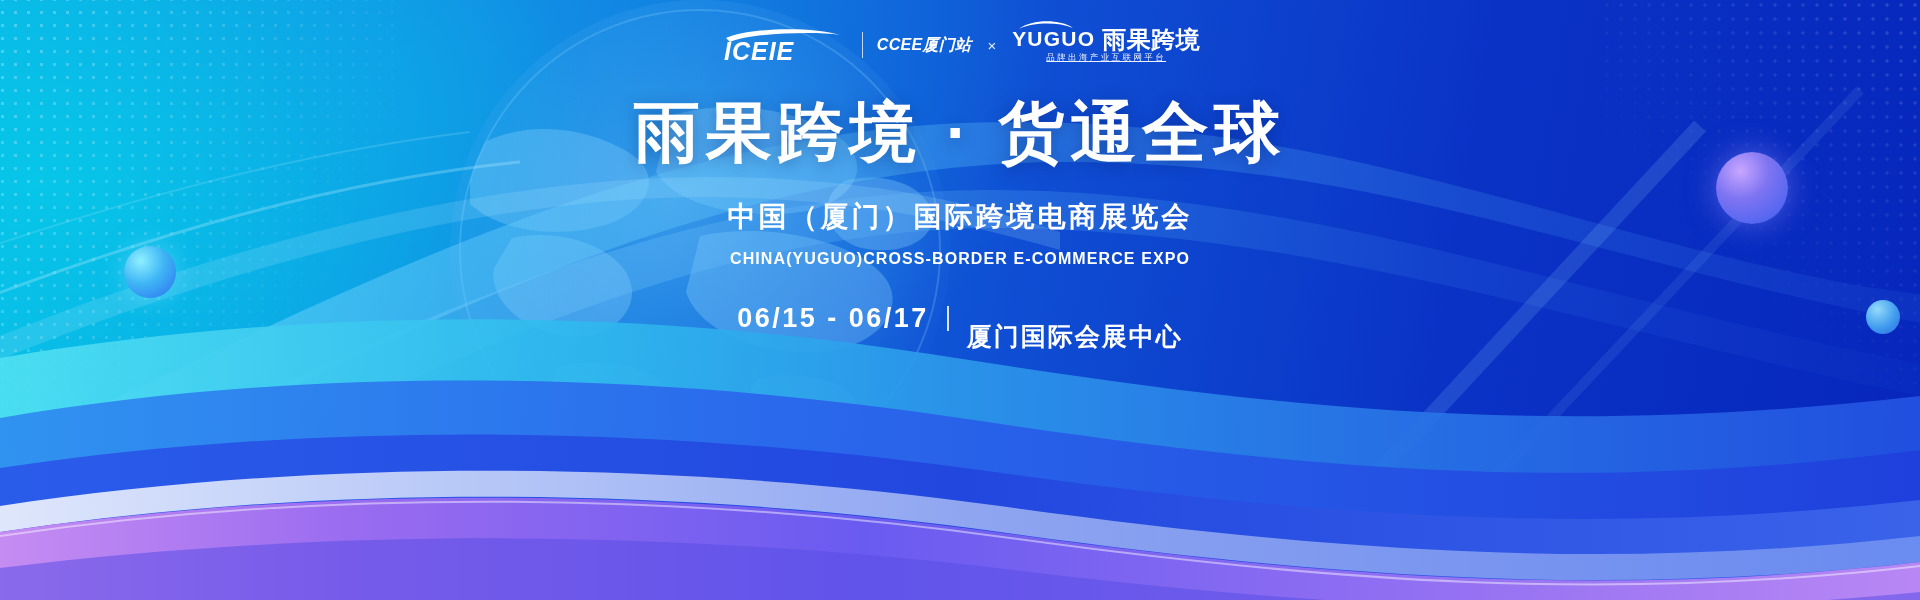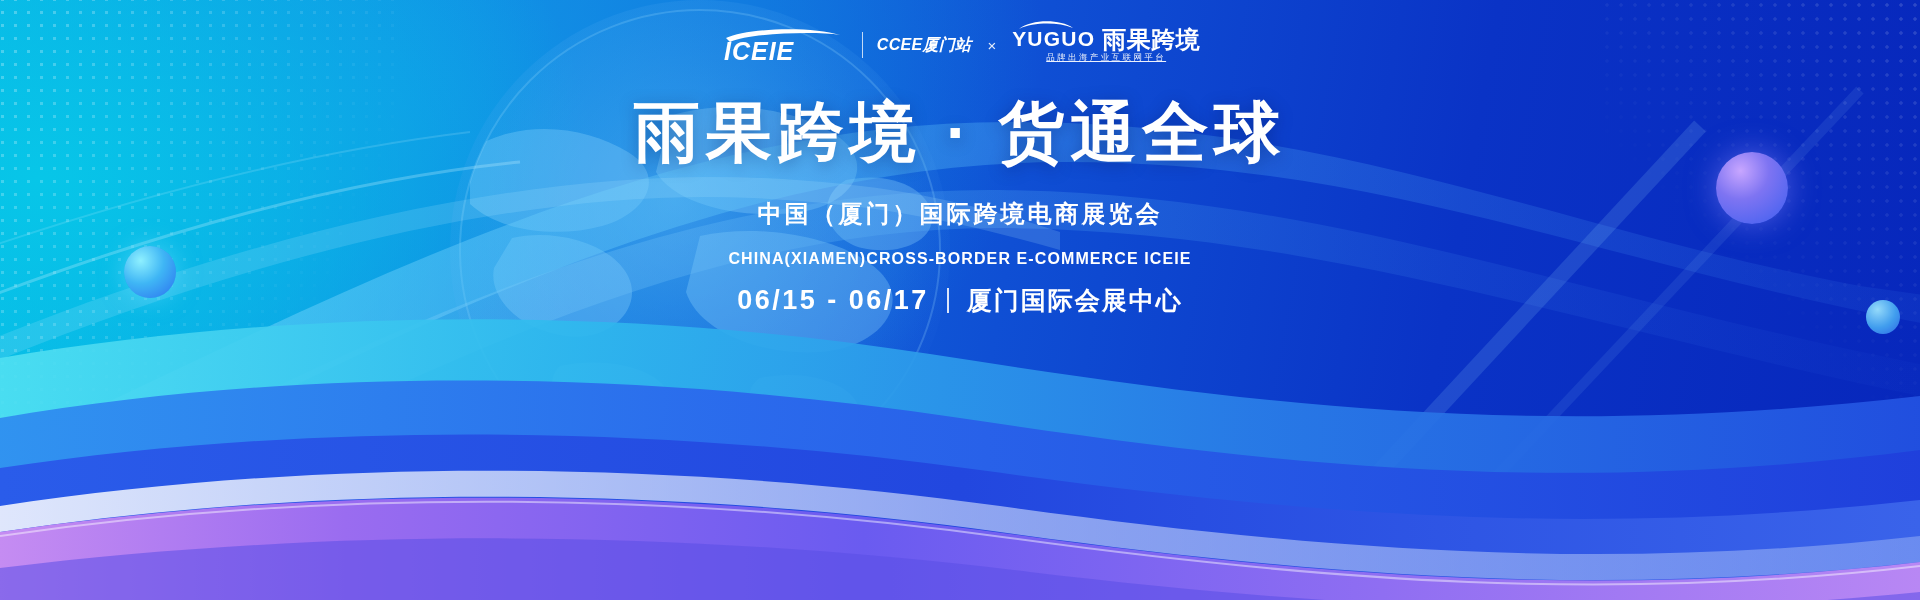--- a/index.html
+++ b/index.html
@@ -111,21 +111,21 @@
     color:#fff;
     font-size:66px; font-weight:bold;
     letter-spacing:6px;
     line-height:1.1;
     text-shadow:0 3px 16px rgba(0,24,90,.35);
     white-space:nowrap;
   }
   .subtitle-cn {
     position:absolute; left:0; top:200px; width:100%;
     color:#fff;
-    font-size:24px; font-weight:bold;
+    font-size:28px; font-weight:bold;
     letter-spacing:3px; line-height:1.2;
     white-space:nowrap;
   }
   .subtitle-en {
     position:absolute; left:0; top:249px; width:100%;
     color:#fff;
     font-size:16px; font-weight:bold;
     letter-spacing:1.1px; line-height:1.2;
     white-space:nowrap;
   }
@@ -134,21 +134,21 @@
     display:flex; align-items:center; justify-content:center; gap:18px;
     color:#fff; white-space:nowrap;
   }
   .meta-date {
     font-size:27px; font-weight:bold; letter-spacing:2.5px;
   }
   .meta-sep {
     width:2px; height:25px; background:rgba(255,255,255,.85);
   }
   .meta-venue {
-    font-size:25px; font-weight:bold; letter-spacing:2px;
+    font-size:25px; font-weight:bold; letter-spacing:2px;margin-top:36px;
   }
 
   
   .waves {
     position:absolute; left:0; bottom:0; width:1920px; height:300px;
   }
 </style>
 </head>
 <body>
 
@@ -232,21 +232,21 @@
       </div>
       <span class="yuguo-tag">品牌出海产业互联网平台</span>
     </div>
   </div>
 
   <div class="copy">
     <div class="headline">雨果跨境 · 货通全球</div>
 
     <div class="subtitle-cn">中国（厦门）国际跨境电商展览会</div>
 
-    <div class="subtitle-en">CHINA(XIAMEN)CROSS-BORDER E-COMMERCE ICEIE</div>
+    <div class="subtitle-en">CHINA(YUGUO)CROSS-BORDER E-COMMERCE EXPO</div>
 
     <div class="meta-line">
       <span class="meta-date">06/15 - 06/17</span>
       <span class="meta-sep"></span>
       <span class="meta-venue">厦门国际会展中心</span>
     </div>
   </div>
 
   <div class="sphere sphere-1"></div>
   <div class="sphere sphere-2"></div>

